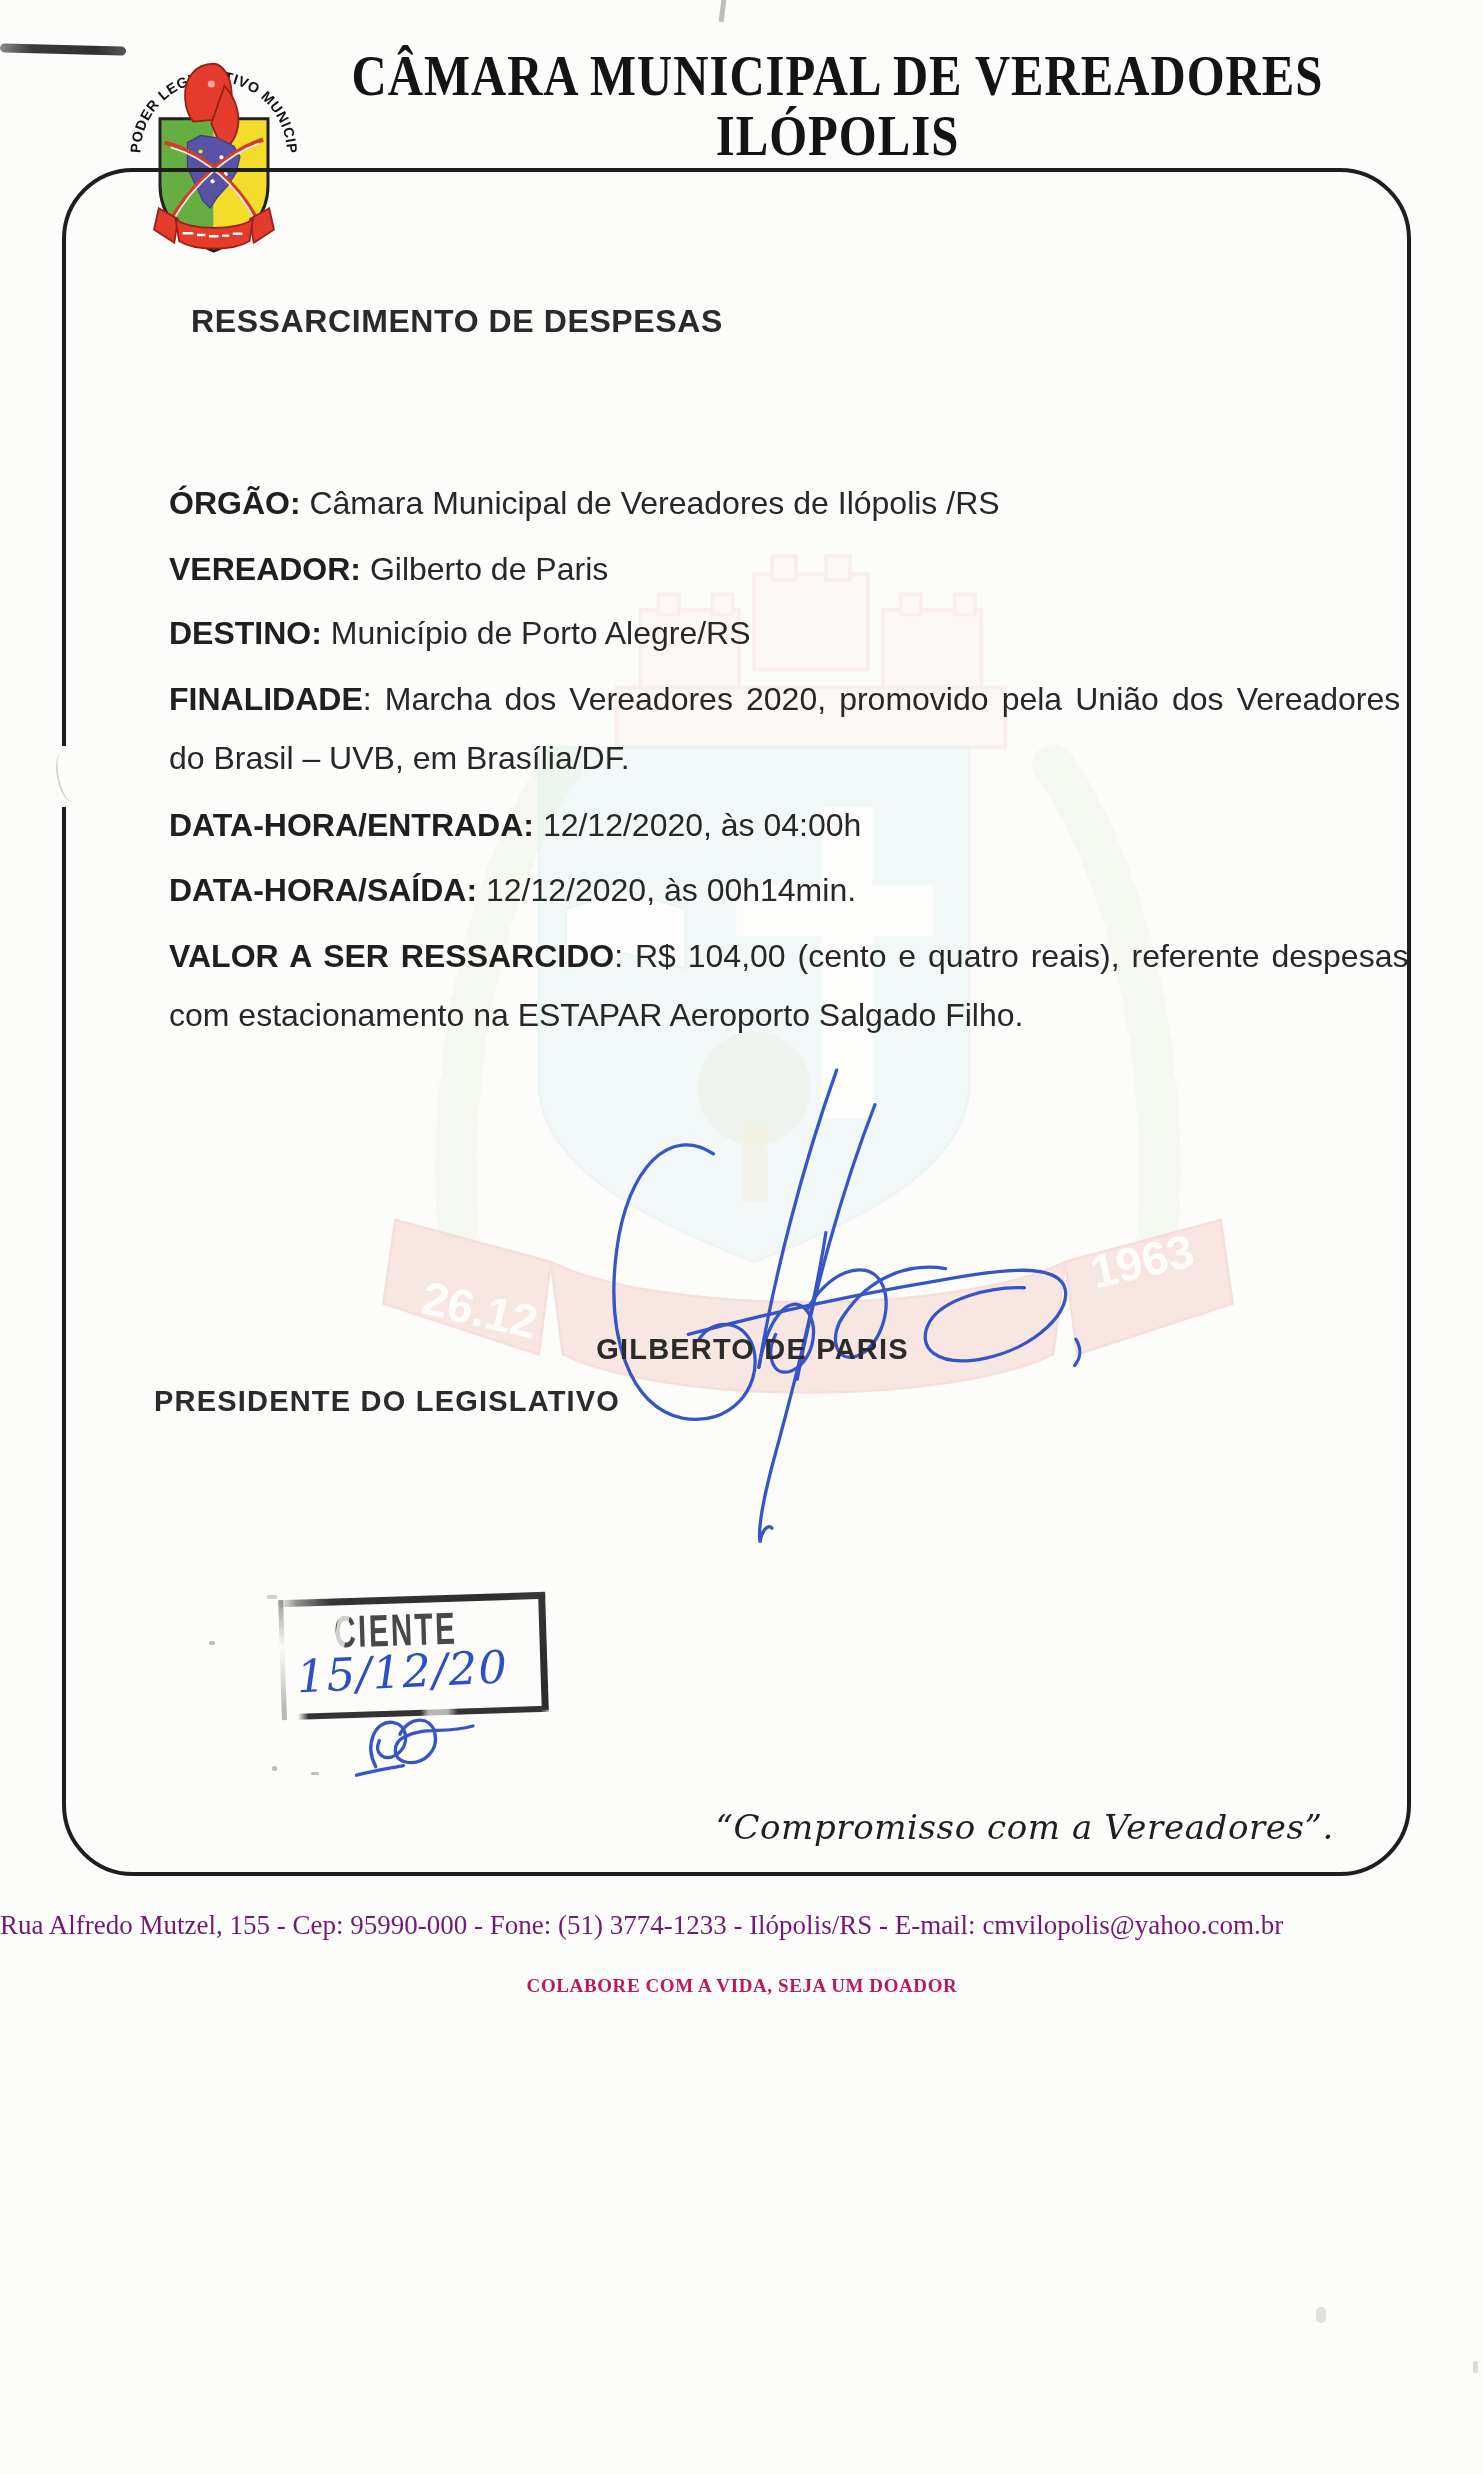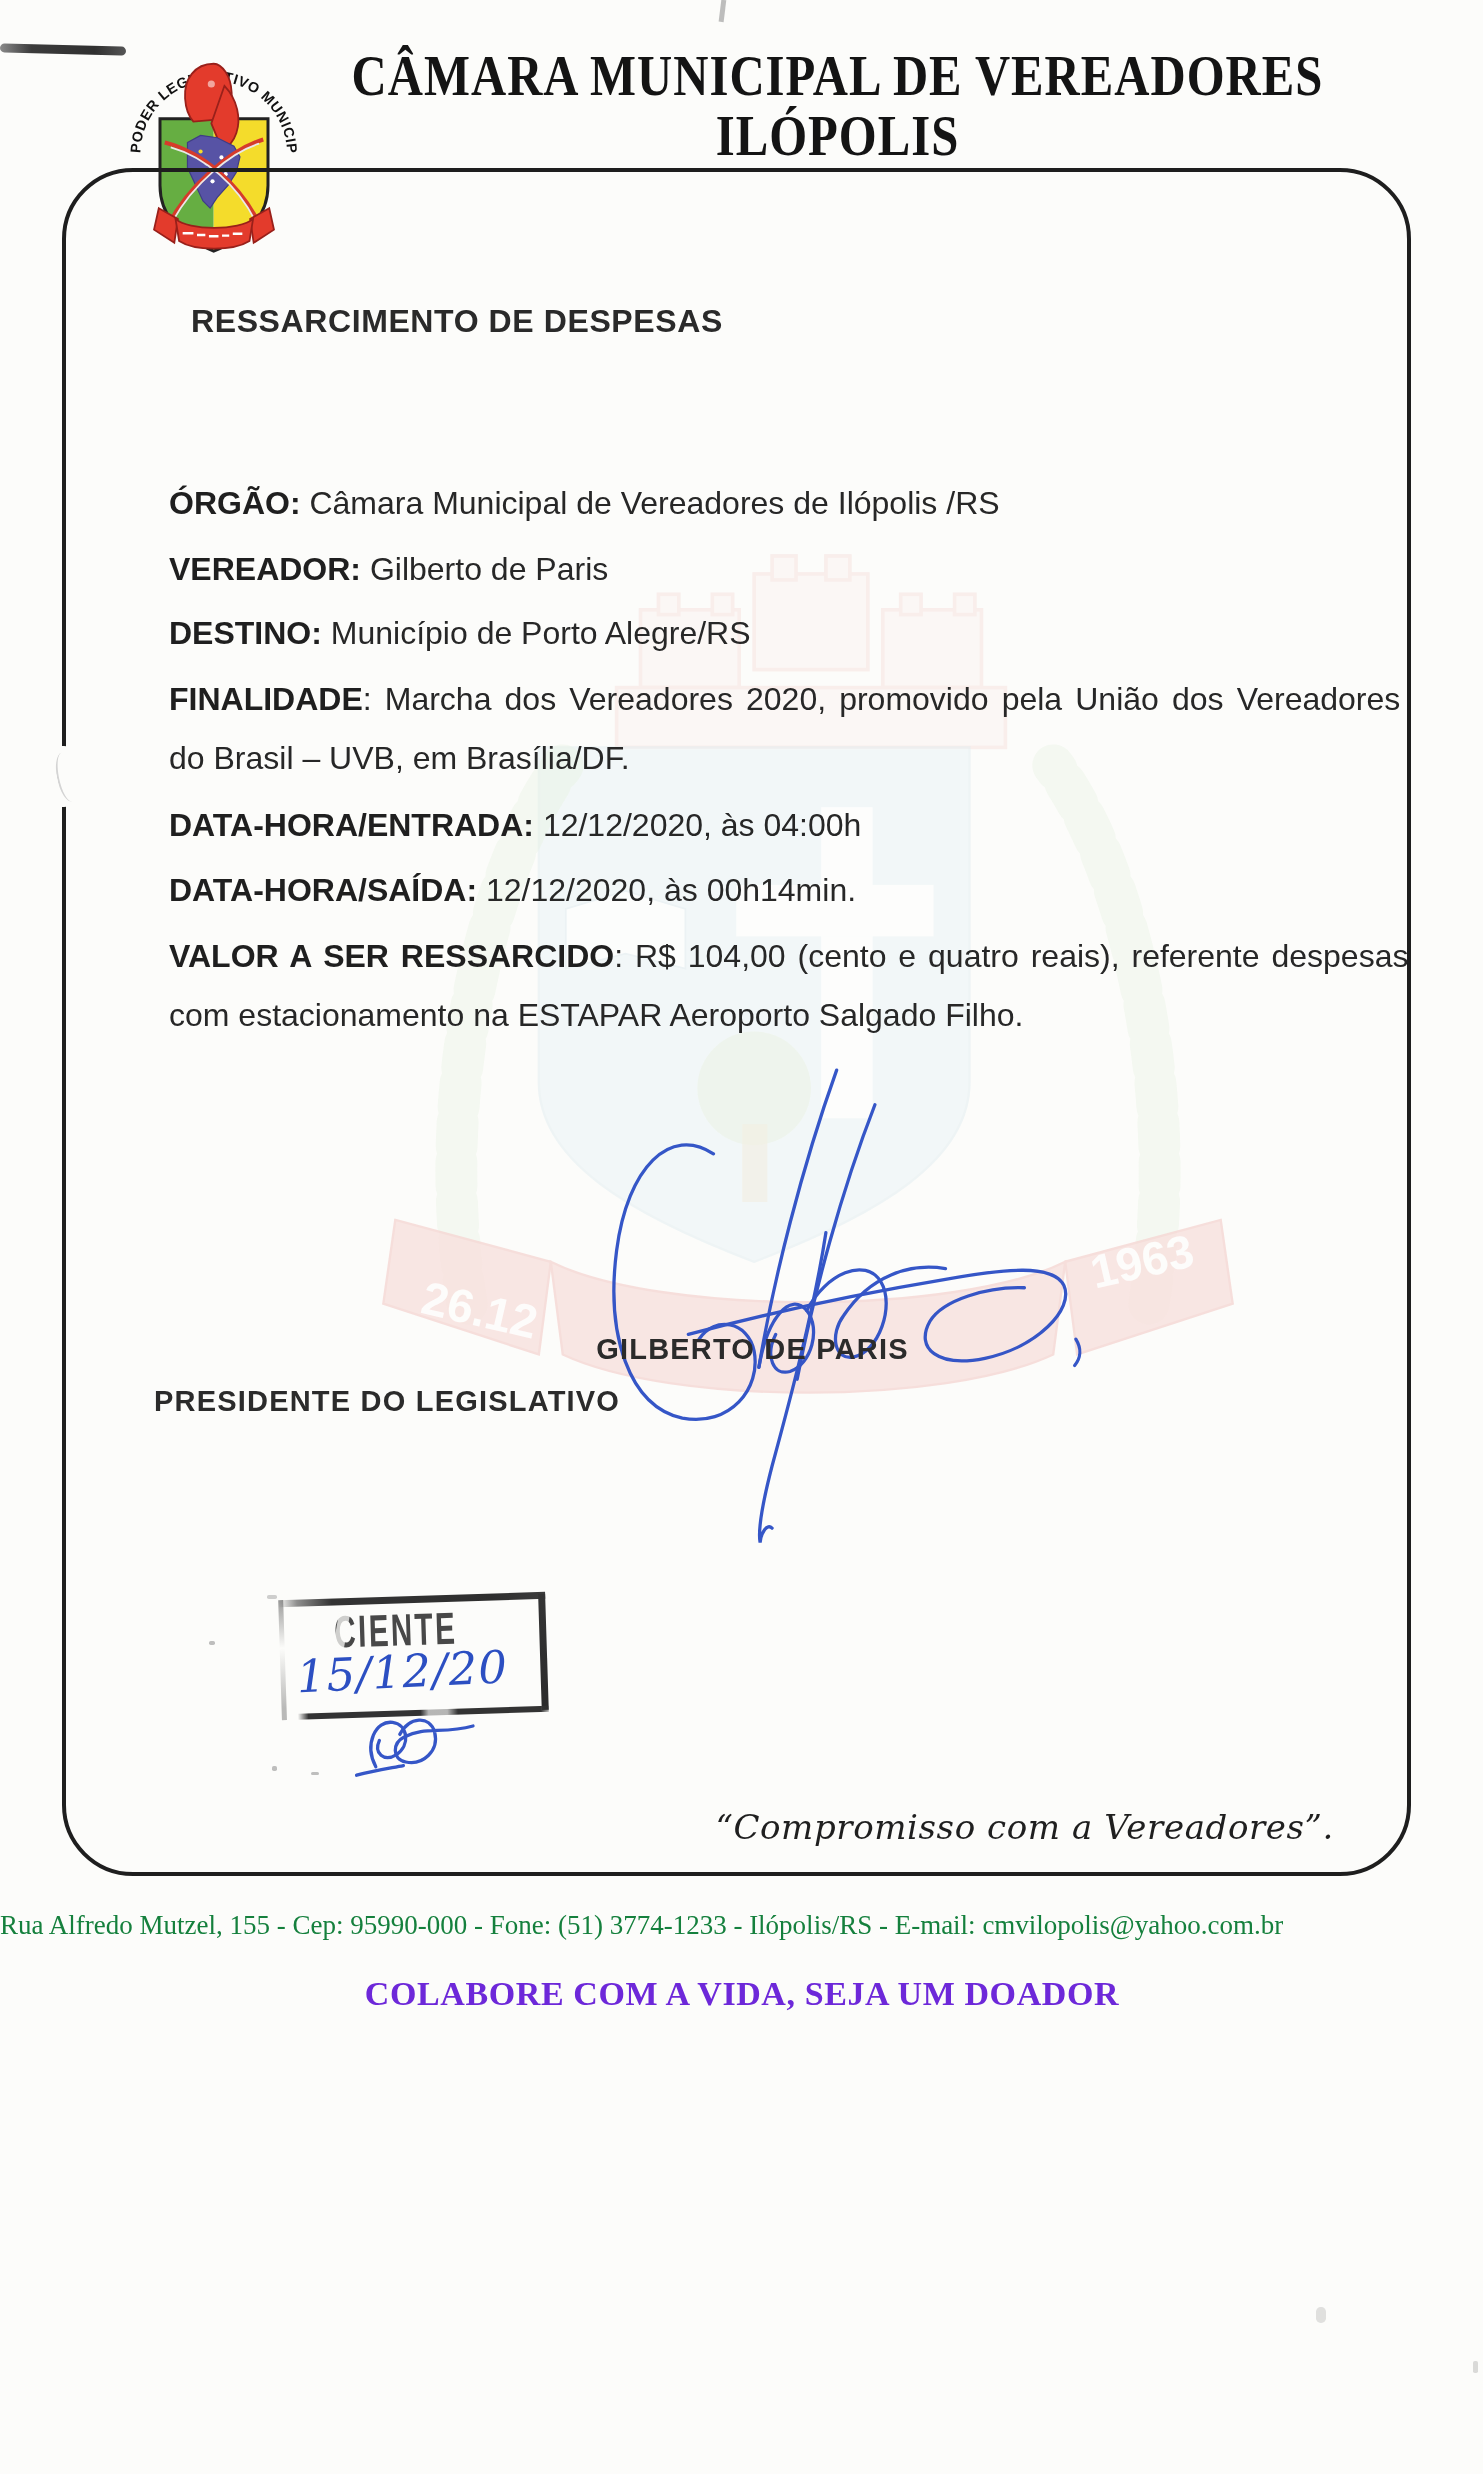--- a/index.html
+++ b/index.html
@@ -45,23 +45,23 @@
      letter-spacing:3.6px;opacity:.88;transform:scaleX(.66);transform-origin:0 0;white-space:nowrap;}
   .stamp-break{position:absolute;left:57px;top:14.4px;width:10.8px;height:35px;background:#fcfcfa;
      opacity:.75;transform:rotate(12deg);}
   .stamp-date{position:absolute;left:15.6px;top:49px;font-family:"DejaVu Serif",serif;font-style:italic;
      font-size:45px;color:#2c4fc2;letter-spacing:1.2px;transform:rotate(-1deg);white-space:nowrap;}
 
   
   .quote{right:150px;top:1807px;font-family:"DejaVu Serif",serif;font-style:italic;font-size:34px;
          color:#1f1f1f;letter-spacing:0.6px;white-space:nowrap;}
   .address{left:0;top:1910px;width:1197px;text-align:center;font-family:"Liberation Serif",serif;
-           font-size:27px;color:#15803d;white-space:nowrap;}
+           font-size:27px;color:#701a75;white-space:nowrap;}
   .slogan{left:0;top:1975px;width:1484px;text-align:center;font-family:"Liberation Serif",serif;
-          font-size:34px;font-weight:bold;color:#6d28d9;letter-spacing:0.6px;}
+          font-size:19px;font-weight:bold;color:#be185d;letter-spacing:0.6px;}
 
   
   .art1{left:0;top:45px;width:126px;height:9px;border-radius:4.8px;transform:rotate(1.5deg);
         background:linear-gradient(90deg,#8a8a8a,#3b3b3b 25%,#303030 75%,#555);}
   .art2{left:720px;top:0;width:5.4px;height:21.5px;background:#9b9b9b;opacity:.65;transform:rotate(7deg);}
   .notch{left:37px;top:746px;width:51px;height:61px;background:#fcfcfa;border-radius:24px;}
   .notch-arc{left:57px;top:752px;width:18px;height:50px;border-left:2.4px solid #c4c4c4;
              border-radius:50% 0 0 50%;transform:rotate(-12deg);opacity:.7;}
   .speck{background:#8a8a8a;border-radius:1.8px;opacity:.55;}
 

